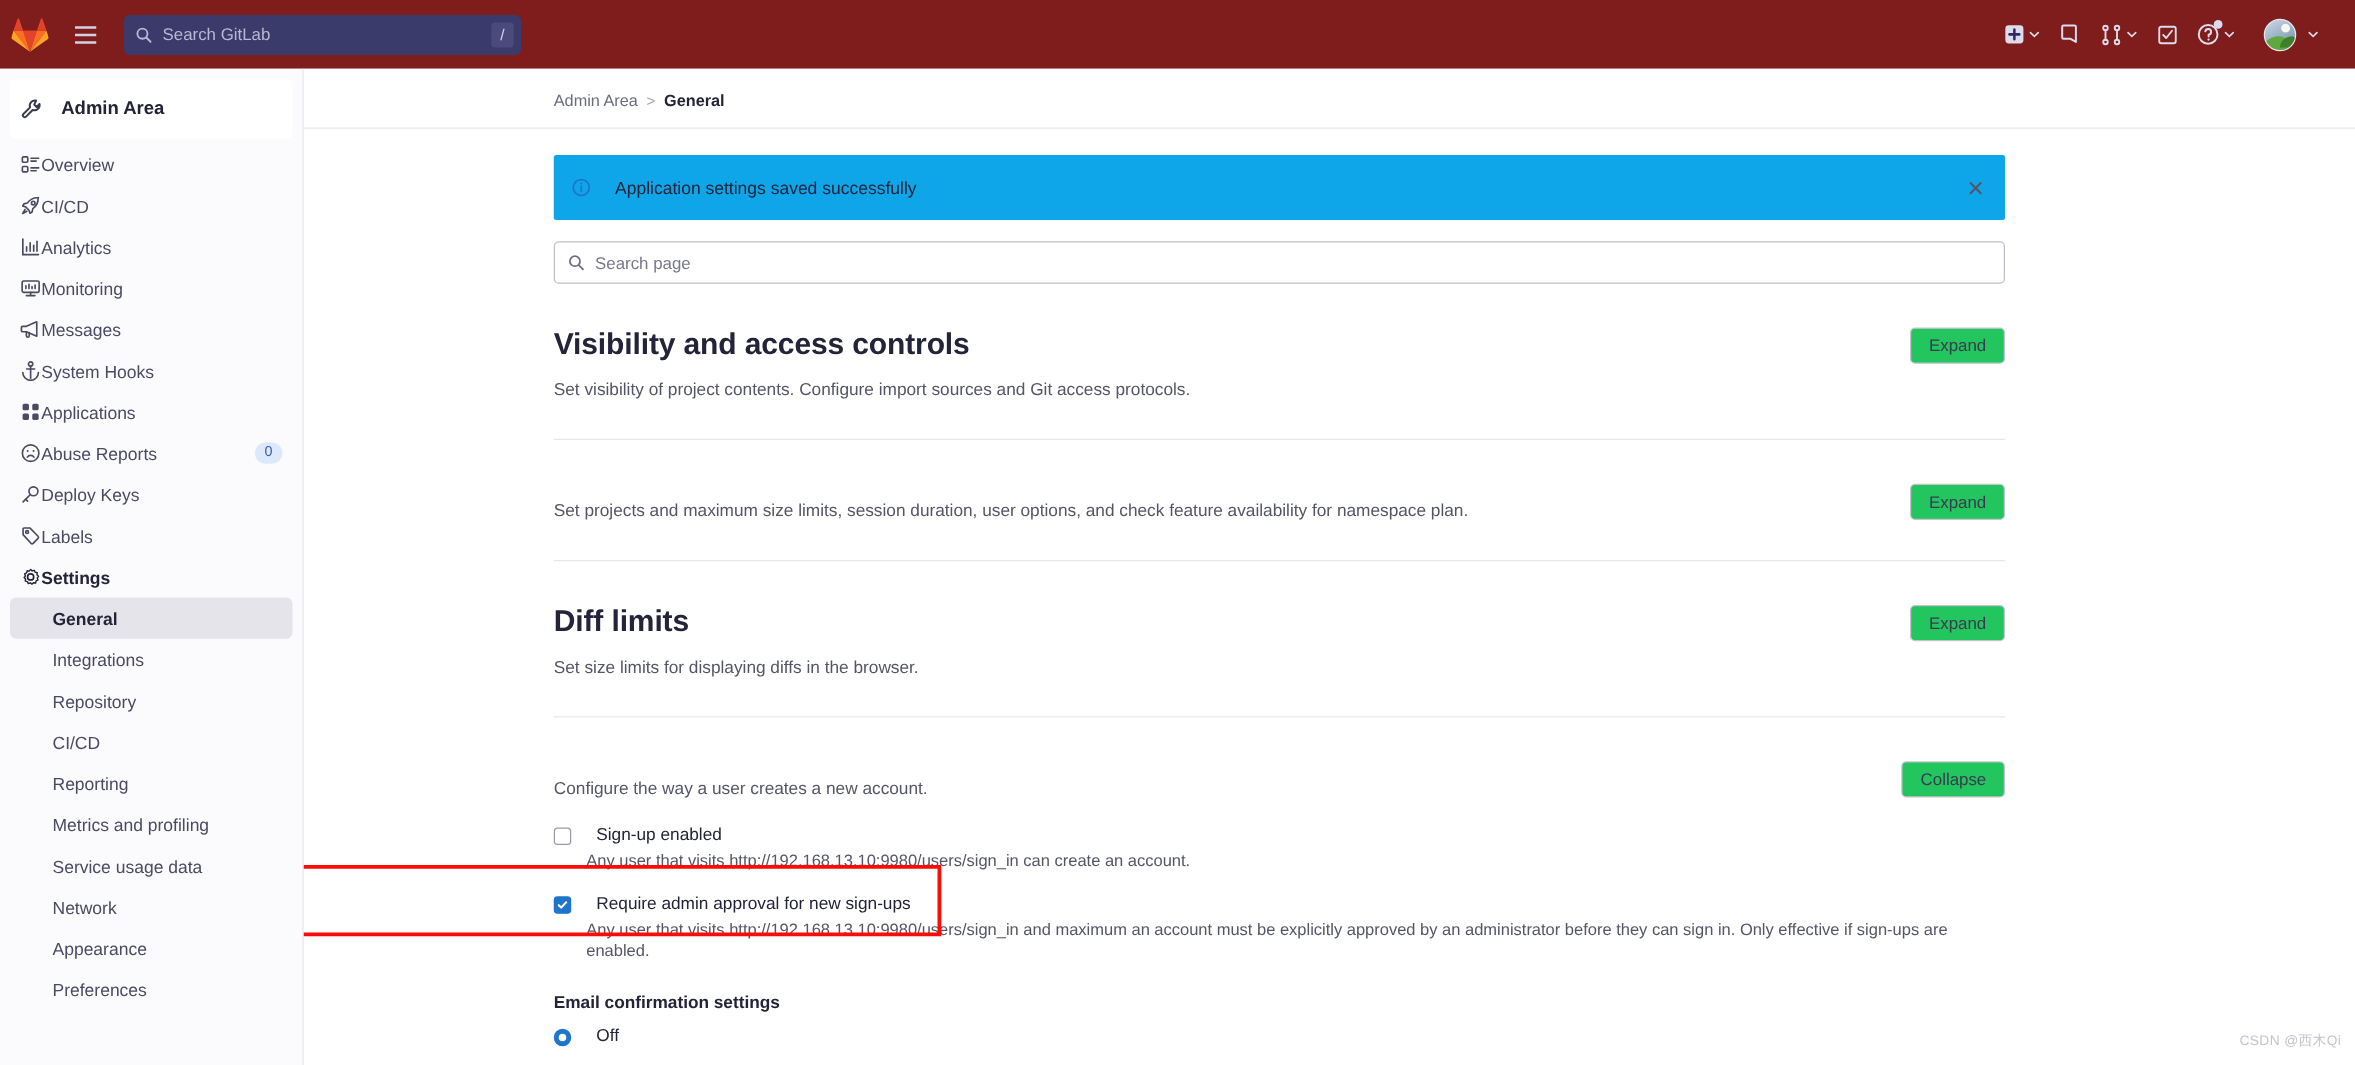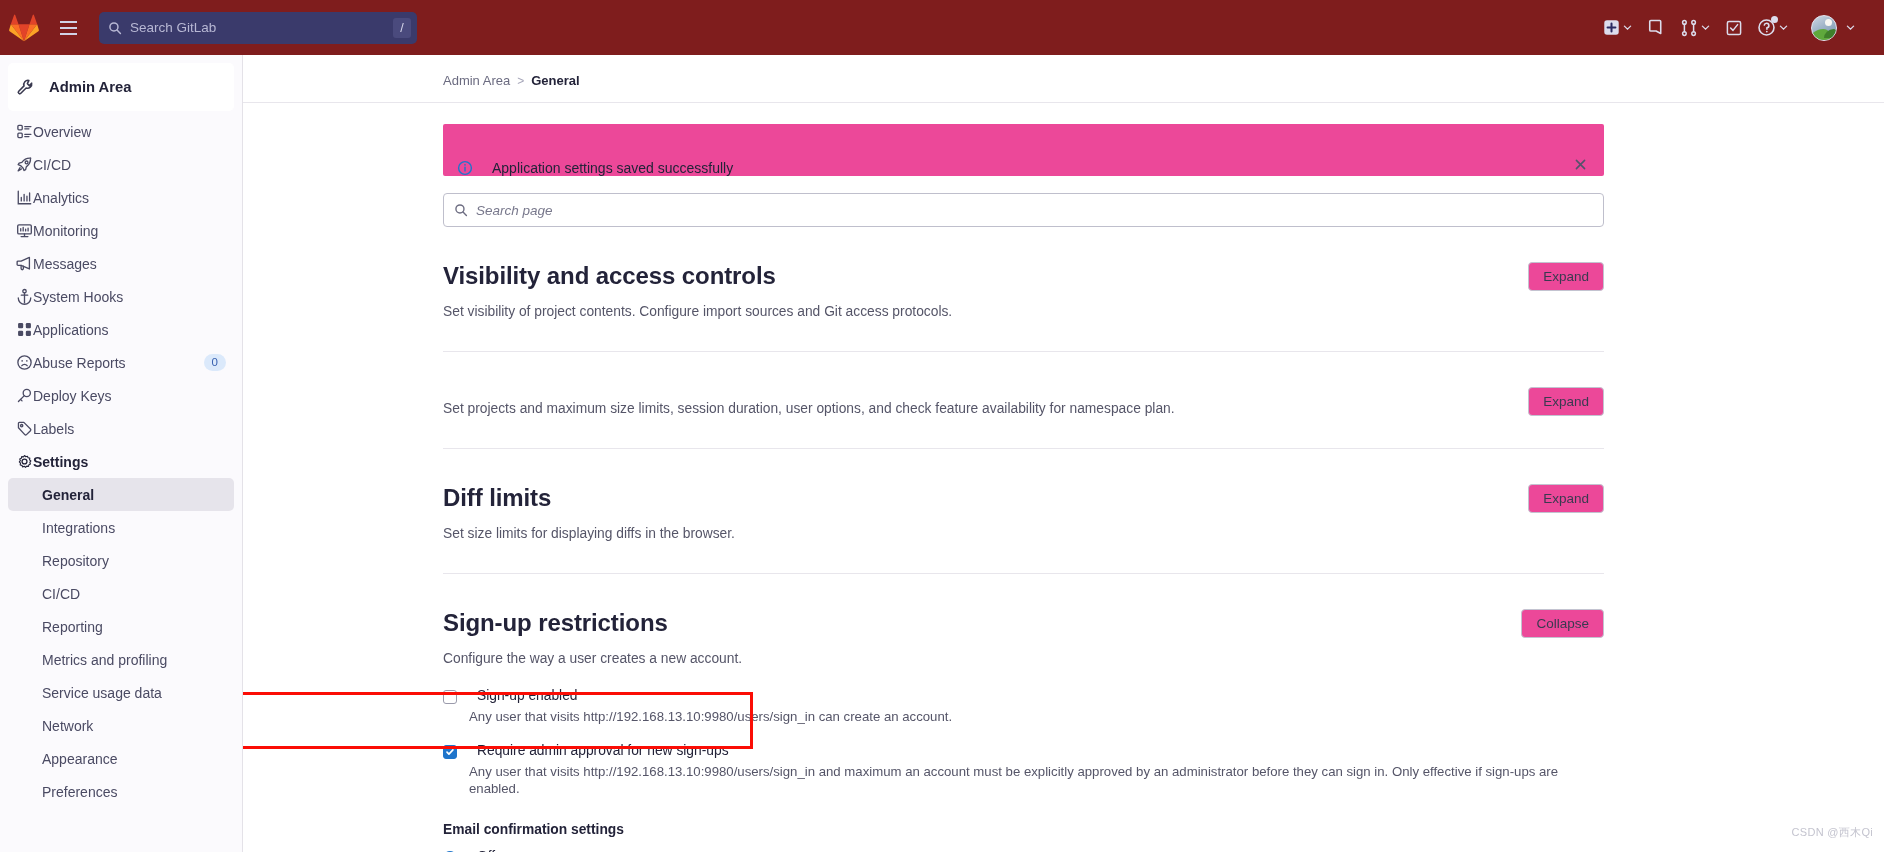--- a/index.html
+++ b/index.html
@@ -110,47 +110,47 @@
     margin: 0 0 0 0; padding: 18px 0 14px 200px;
     font-size: 13px; color: #6b6b80;
     border-bottom: 1px solid #e8e6ec; display: flex; align-items: center; gap: 7px;
   }
   #breadcrumb .sep { color: #a5a5b8; font-size: 12px; }
   #breadcrumb .cur { color: #232339; font-weight: 700; }
 
   .content { padding: 0 280px 0 200px; }
 
   #alert {
-    margin-top: 21px; height: 52px; background: #ec4899;
-    display: flex; align-items: flex-end; padding: 0 12px 0 14px; border-radius: 2px;
+    margin-top: 21px; height: 52px; background: #0ea5e9;
+    display: flex; align-items: center; padding: 0 12px 0 14px; border-radius: 2px;
   }
   #alert .ic { width: 16px; height: 16px; flex: none; }
   #alert .tx { margin-left: 19px; font-size: 14px; color: #232339; }
   #alert .close {
     margin-left: auto; width: 24px; height: 24px; cursor: pointer;
     display: flex; align-items: center; justify-content: center;
   }
 
   #pagesearch {
     margin-top: 17px; height: 33px; border: 1px solid #bfbfcc;
     border-radius: 4px; display: flex; align-items: center;
-    padding: 16px 10px; cursor: text; font-style: italic;
+    padding: 16px 10px; cursor: text;
   }
   #pagesearch .ic { width: 14px; height: 14px; flex: none; }
   #pagesearch .ph { margin-left: 8px; font-size: 13.5px; color: #78788c; }
 
   .section { padding: 35px 0 32px 0; border-bottom: 1px solid #e8e6ec; position: relative; }
   .section.last { border-bottom: none; padding-bottom: 0; }
   .sec-title {
     font-size: 24px; font-weight: 700; color: #232339; letter-spacing: -0.1px;
   }
   .sec-desc { margin-top: 14px; font-size: 13.8px; color: #555568; }
   .sec-btn {
     position: absolute; right: 0; top: 35px;
-    border: 1px solid #c3c3d0; background: #ec4899; border-radius: 4px;
+    border: 1px solid #c3c3d0; background: #22c55e; border-radius: 4px;
     font-size: 13.5px; color: #3a3a50; padding: 6px 14px;
     cursor: pointer; font-family: "Liberation Sans", sans-serif;
   }
 
   .opt { margin-top: 16px; position: relative; }
   .opt-row { display: flex; align-items: flex-start; }
   .cb {
     width: 14px; height: 14px; flex: none; margin-top: 2px;
     border: 1px solid #9a9aab; border-radius: 3px; background: #fff; cursor: pointer;
   }
@@ -466,21 +466,20 @@
       <button class="sec-btn">Expand</button>
     </div>
 
     <div class="section">
       <div class="sec-title">Diff limits</div>
       <div class="sec-desc">Set size limits for displaying diffs in the browser.</div>
       <button class="sec-btn">Expand</button>
     </div>
 
     <div class="section last">
-      <div class="sec-title">Sign-up restrictions</div>
       <div class="sec-desc">Configure the way a user creates a new account.</div>
       <button class="sec-btn">Collapse</button>
 
       <div class="opt" style="margin-top:22px">
         <div class="opt-row">
           <div class="cb"></div>
           <span class="opt-label">Sign-up enabled</span>
         </div>
         <div class="opt-help">Any user that visits http://192.168.13.10:9980/users/sign_in can create an account.</div>
       </div>

